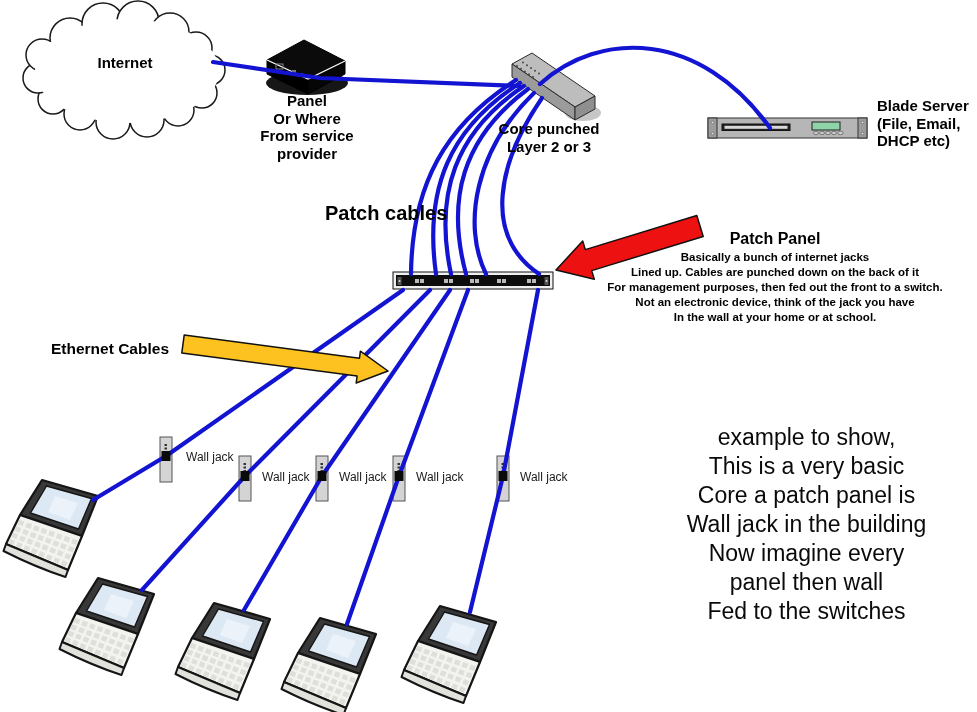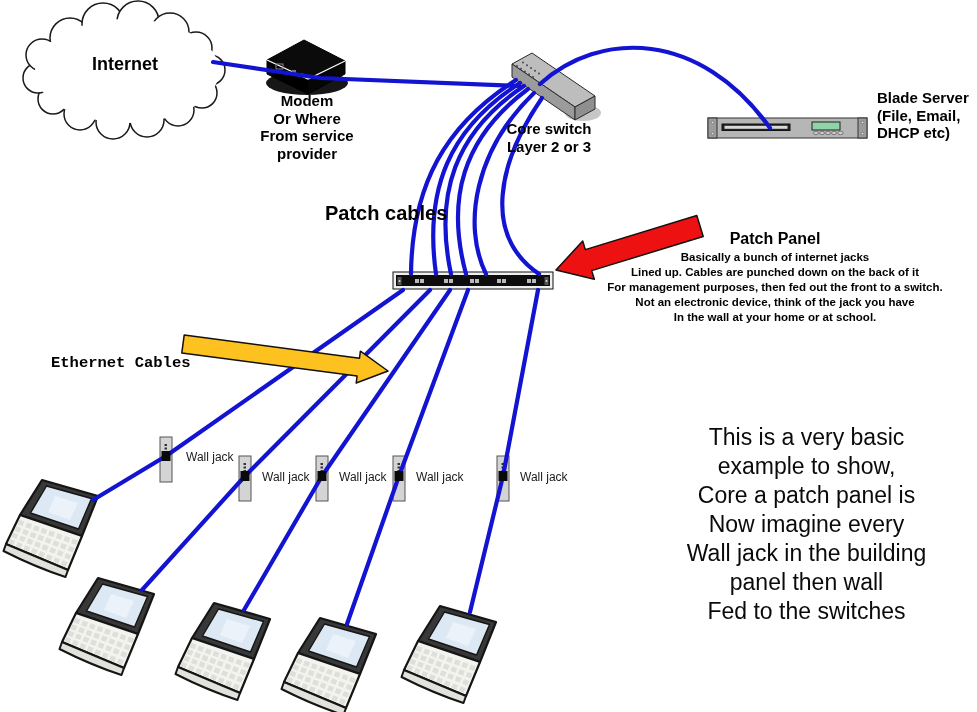--- a/index.html
+++ b/index.html
@@ -6,25 +6,25 @@
   body{
     width:977px;height:712px;position:relative;background:#ffffff;
     font-family:"Liberation Sans",sans-serif;overflow:hidden;
   }
   #stage{position:absolute;left:0;top:0;width:977px;height:712px;}
   svg{position:absolute;left:0;top:0;}
   .lbl{position:absolute;color:#000;white-space:nowrap;}
   .b{font-weight:bold;}
   .ctr{text-align:center;}
   .modem-lbl{left:237px;top:92px;width:140px;font-size:15px;line-height:17.5px;}
-  .internet-lbl{left:45px;top:54px;width:160px;font-size:18px;}
+  .internet-lbl{left:45px;top:54px;width:160px;font-size:15px;}
   .switch-lbl{left:479px;top:120px;width:140px;font-size:15px;line-height:17.5px;}
-  .server-lbl{left:877px;top:89px;font-size:15px;line-height:17.5px;}
+  .server-lbl{left:877px;top:97px;font-size:15px;line-height:17.5px;}
   .patchcables-lbl{left:325px;top:202px;font-size:20px;}
-  .ethernet-lbl{left:51px;top:354px;font-size:15.5px;font-family:Liberation Mono, monospace;}
+  .ethernet-lbl{left:51px;top:340px;font-size:15.5px;}
   .pp-title{left:563px;top:230px;width:424px;font-size:16px;}
   .pp-desc{left:563px;top:250px;width:424px;font-size:11.5px;line-height:15px;}
   .wj{font-size:12px;color:#1a1a1a;}
   .note{left:640px;top:423px;width:333px;font-size:23px;line-height:29px;color:#0a0a0a;}
 </style>
 </head>
 <body>
 
 <div id="stage">
 
@@ -178,28 +178,28 @@
     <rect x="498.5" y="471" width="9" height="10"></rect>
   </g>
 
   <polygon points="696.8,215.5 585.3,249.6 582.7,241 556,270 594.3,279.2 591.7,270.6 703.2,236.5" fill="#ee1111" stroke="#111" stroke-width="1.5" stroke-linejoin="round"></polygon>
   <polygon points="184.2,335.1 359.5,358.2 360.4,351.2 388,371 356.2,383 357.1,376 181.8,352.9" fill="#fdc120" stroke="#111" stroke-width="1.5" stroke-linejoin="round"></polygon>
 </svg>
 
 <div class="lbl b ctr internet-lbl">Internet</div>
 
 <div class="lbl b ctr modem-lbl">
-  <div>Modem</div>
+  <div>Panel</div>
   <div>Or Where</div>
   <div>From service</div>
   <div>provider</div>
 </div>
 
 <div class="lbl b ctr switch-lbl">
-  <div>Core switch</div>
+  <div>Core punched</div>
   <div>Layer 2 or 3</div>
 </div>
 
 <div class="lbl b server-lbl">
   <div>Blade Server</div>
   <div>(File, Email,</div>
   <div>DHCP etc)</div>
 </div>
 
 <div class="lbl b patchcables-lbl">Patch cables</div>
@@ -215,22 +215,22 @@
 
 <div class="lbl b ethernet-lbl">Ethernet Cables</div>
 
 <div class="lbl wj" style="left:186px;top:450px;">Wall jack</div>
 <div class="lbl wj" style="left:262px;top:470px;">Wall jack</div>
 <div class="lbl wj" style="left:339px;top:470px;">Wall jack</div>
 <div class="lbl wj" style="left:416px;top:470px;">Wall jack</div>
 <div class="lbl wj" style="left:520px;top:470px;">Wall jack</div>
 
 <div class="lbl ctr note">
+  <div>example to show,</div>
   <div>This is a very basic</div>
-  <div>example to show,</div>
   <div>Core a patch panel is</div>
+  <div>Wall jack in the building</div>
   <div>Now imagine every</div>
-  <div>Wall jack in the building</div>
   <div>panel then wall</div>
   <div>Fed to the switches</div>
 </div>
 
 </div>
 
 </body></html>

